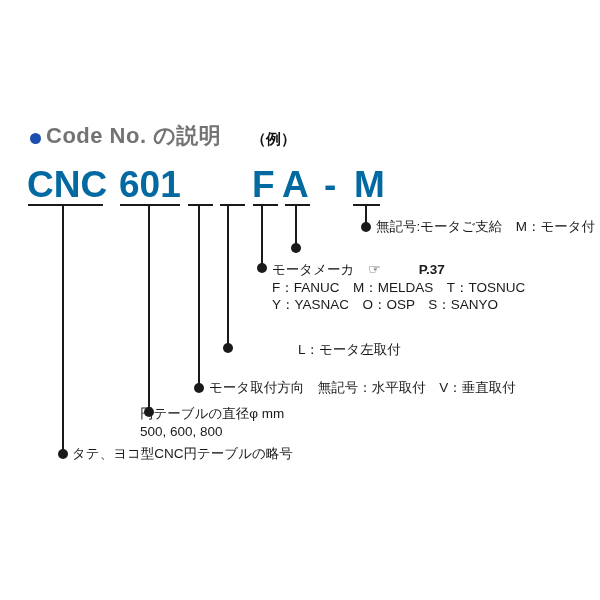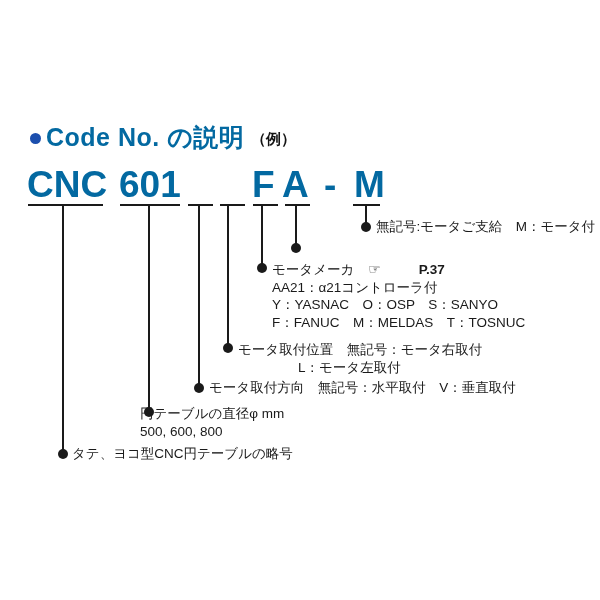--- a/index.html
+++ b/index.html
@@ -15,22 +15,22 @@
   }
 
   
   .blue-dot {
     position: absolute; left: 30px; top: 133px;
     width: 11px; height: 11px; border-radius: 50%;
     background: #1c4fae;
   }
   .title-main {
     position: absolute; left: 46px; top: 121px;
-    font-size: 25px; font-weight: bold; letter-spacing: 0.5px;
-    white-space: nowrap; color: #0369a1;
+    font-size: 22px; font-weight: bold; letter-spacing: 0.5px;
+    white-space: nowrap; color: #737373;
   }
   .title-example {
     position: absolute; left: 251px; top: 130px;
     font-size: 15px; font-weight: bold; white-space: nowrap; color: #131313;
   }
 
   
   .code-seg {
     position: absolute; top: 166px;
     font-size: 37px; font-weight: bold; line-height: 1;
@@ -133,27 +133,25 @@
   <span class="dot d-pos"></span>
   <span class="dot d-dir"></span>
   <span class="dot d-size"></span>
   <span class="dot d-model"></span>
 
   <div class="ann a-motor">無記号:モータご支給　M：モータ付</div>
 
 
   <div class="ann a-maker">
     <div><span>モータメーカ</span><span class="ref"><span class="hand">☞</span><span class="ref-page">P.37</span></span></div>
-    <div>AA21：α21コントローラ付</div>
+    <div>F：FANUC　M：MELDAS　T：TOSNUC</div>
     <div>Y：YASNAC　O：OSP　S：SANYO</div>
-    <div>F：FANUC　M：MELDAS　T：TOSNUC</div>
   </div>
 
   <div class="ann a-pos">
-    <div>モータ取付位置　無記号：モータ右取付</div>
     <div class="indent">L：モータ左取付</div>
   </div>
 
   <div class="ann a-dir">モータ取付方向　無記号：水平取付　V：垂直取付</div>
 
   <div class="ann a-size">
     <div>円テーブルの直径φ mm</div>
     <div>500, 600, 800</div>
   </div>
 

